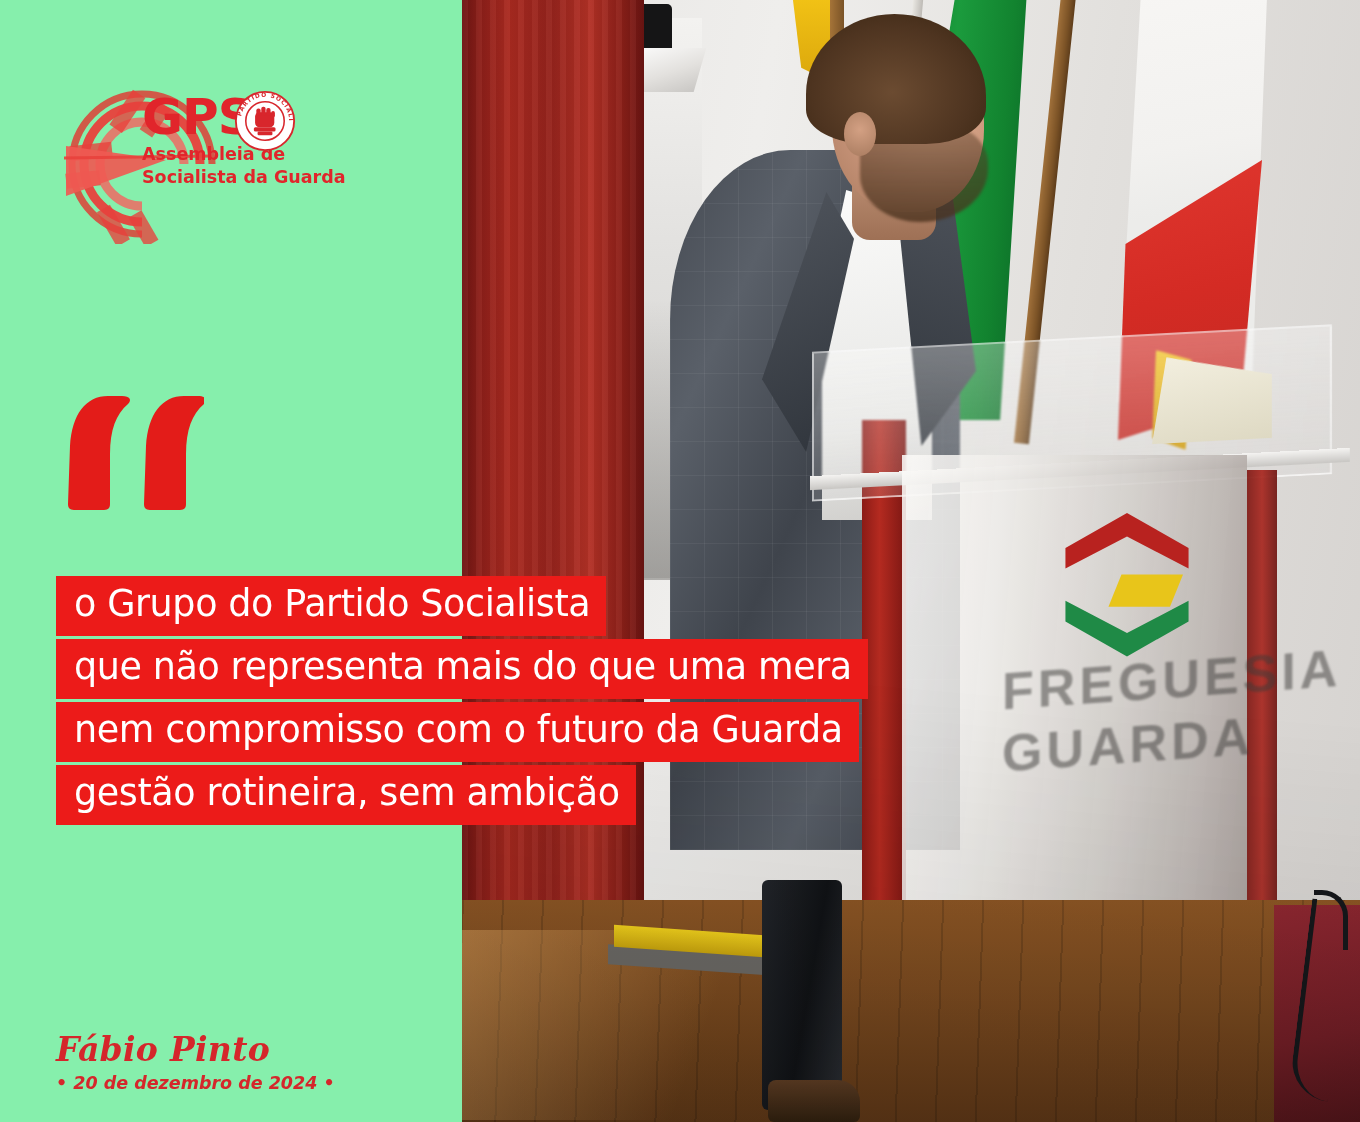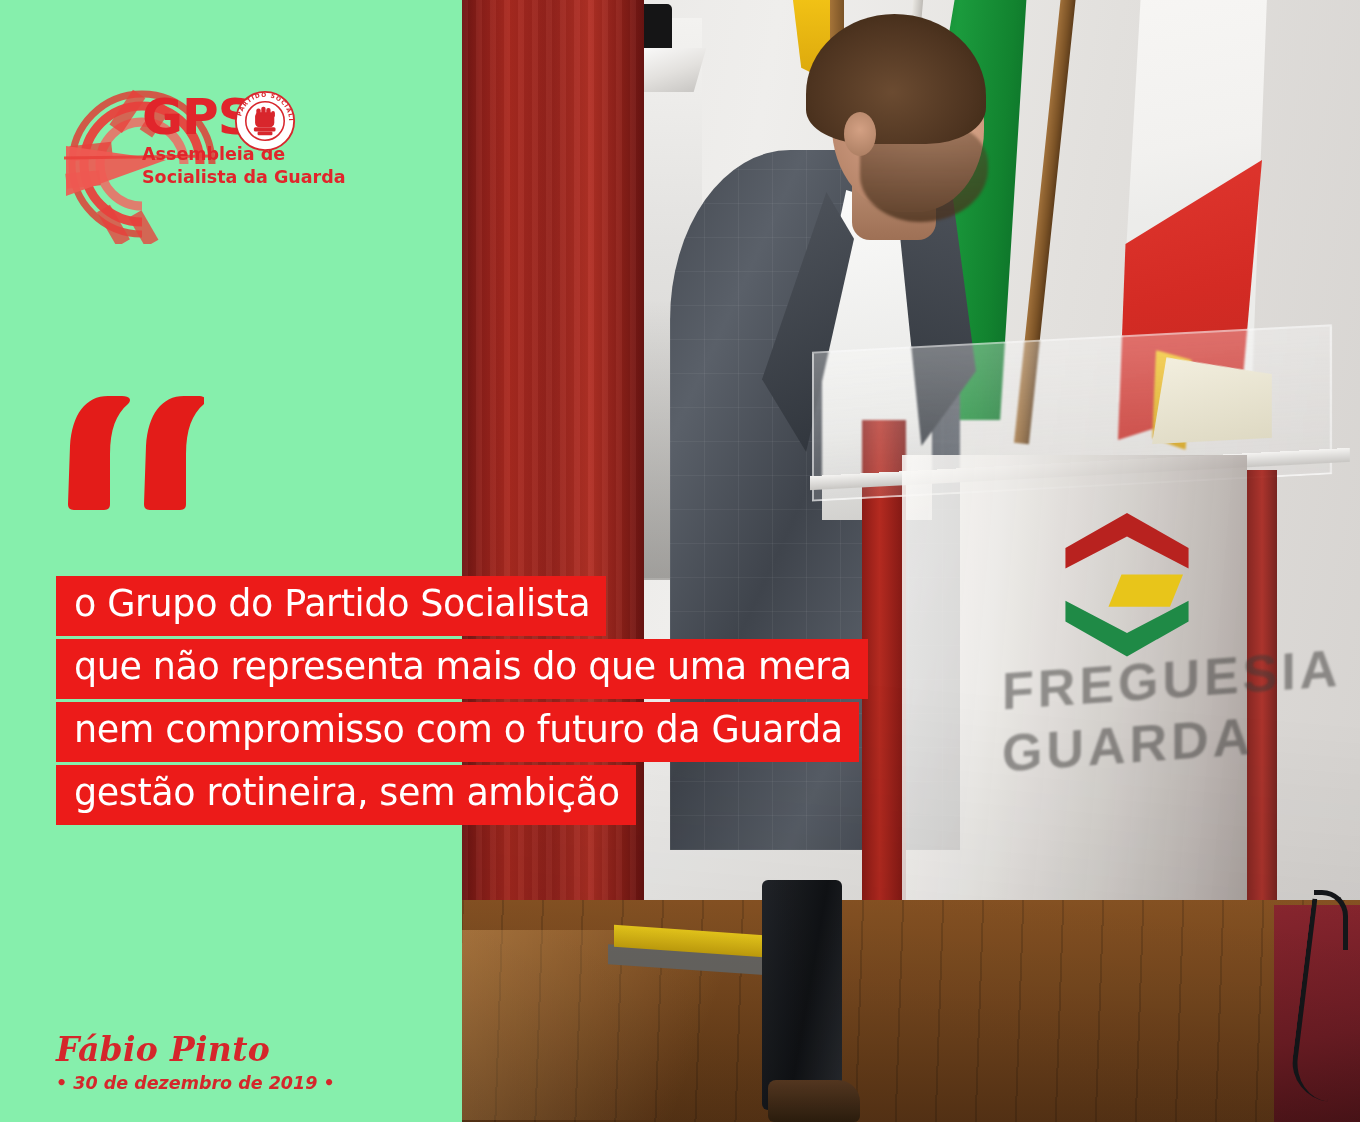--- a/index.html
+++ b/index.html
@@ -471,17 +471,17 @@
 
     <div id="quote">
       <span class="qline">o Grupo do Partido Socialista</span>
       <span class="qline">que não representa mais do que uma mera</span>
       <span class="qline">nem compromisso com o futuro da Guarda</span>
       <span class="qline">gestão rotineira, sem ambição</span>
     </div>
 
     <div id="footer">
       <div class="f-name">Fábio Pinto</div>
-      <div class="f-line">• 30 de dezembro de 2019 •</div>
+      <div class="f-line">• 20 de dezembro de 2024 •</div>
     </div>
 
   </div>
 </div>
 
 </body></html>

